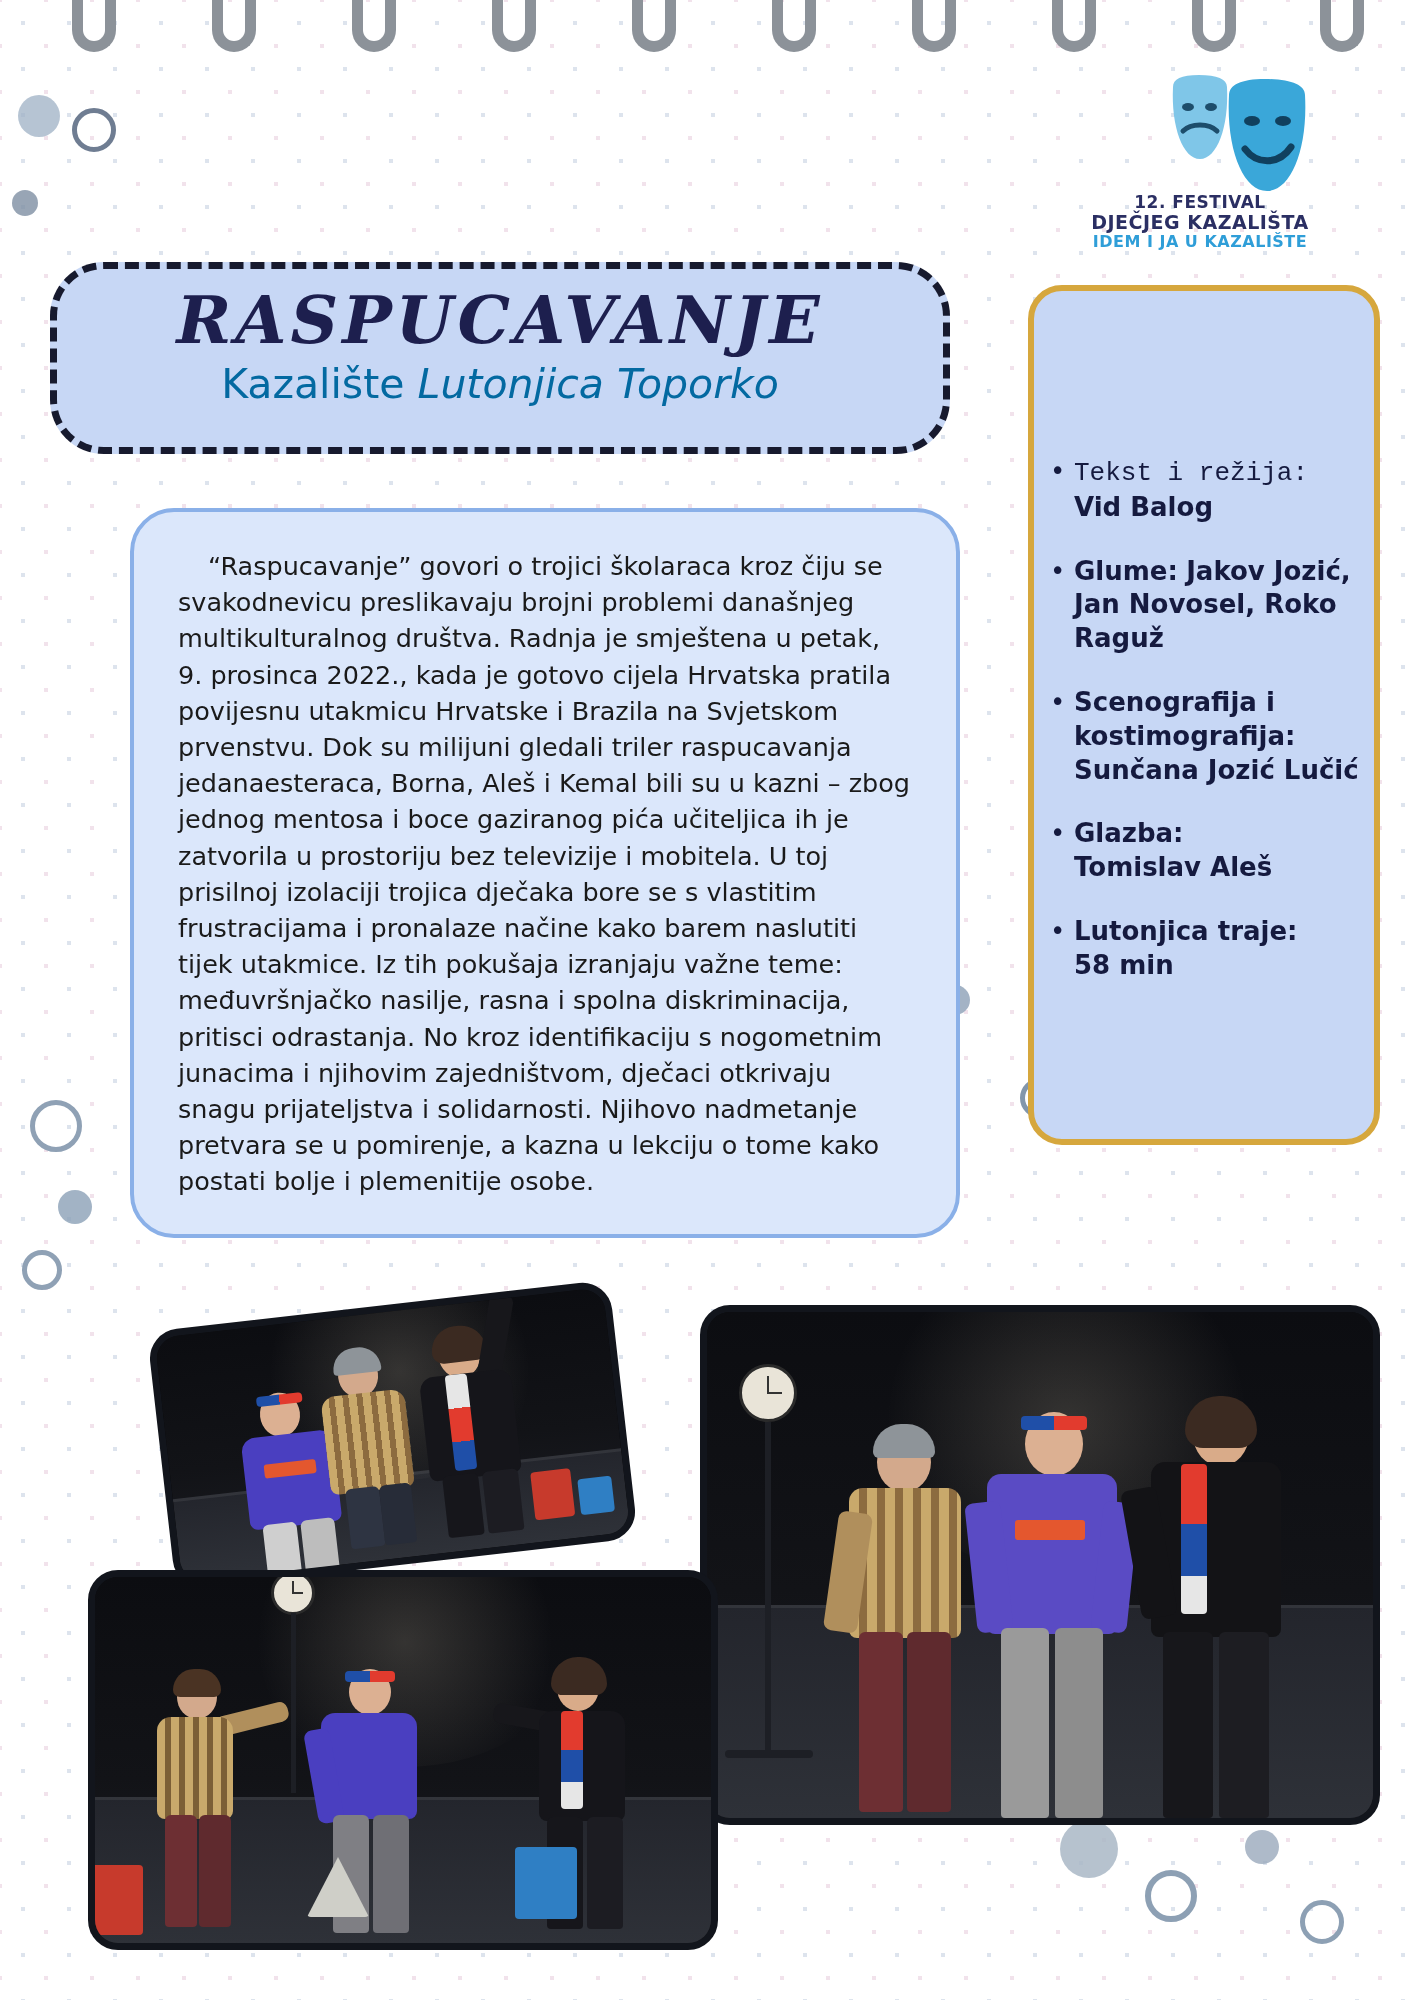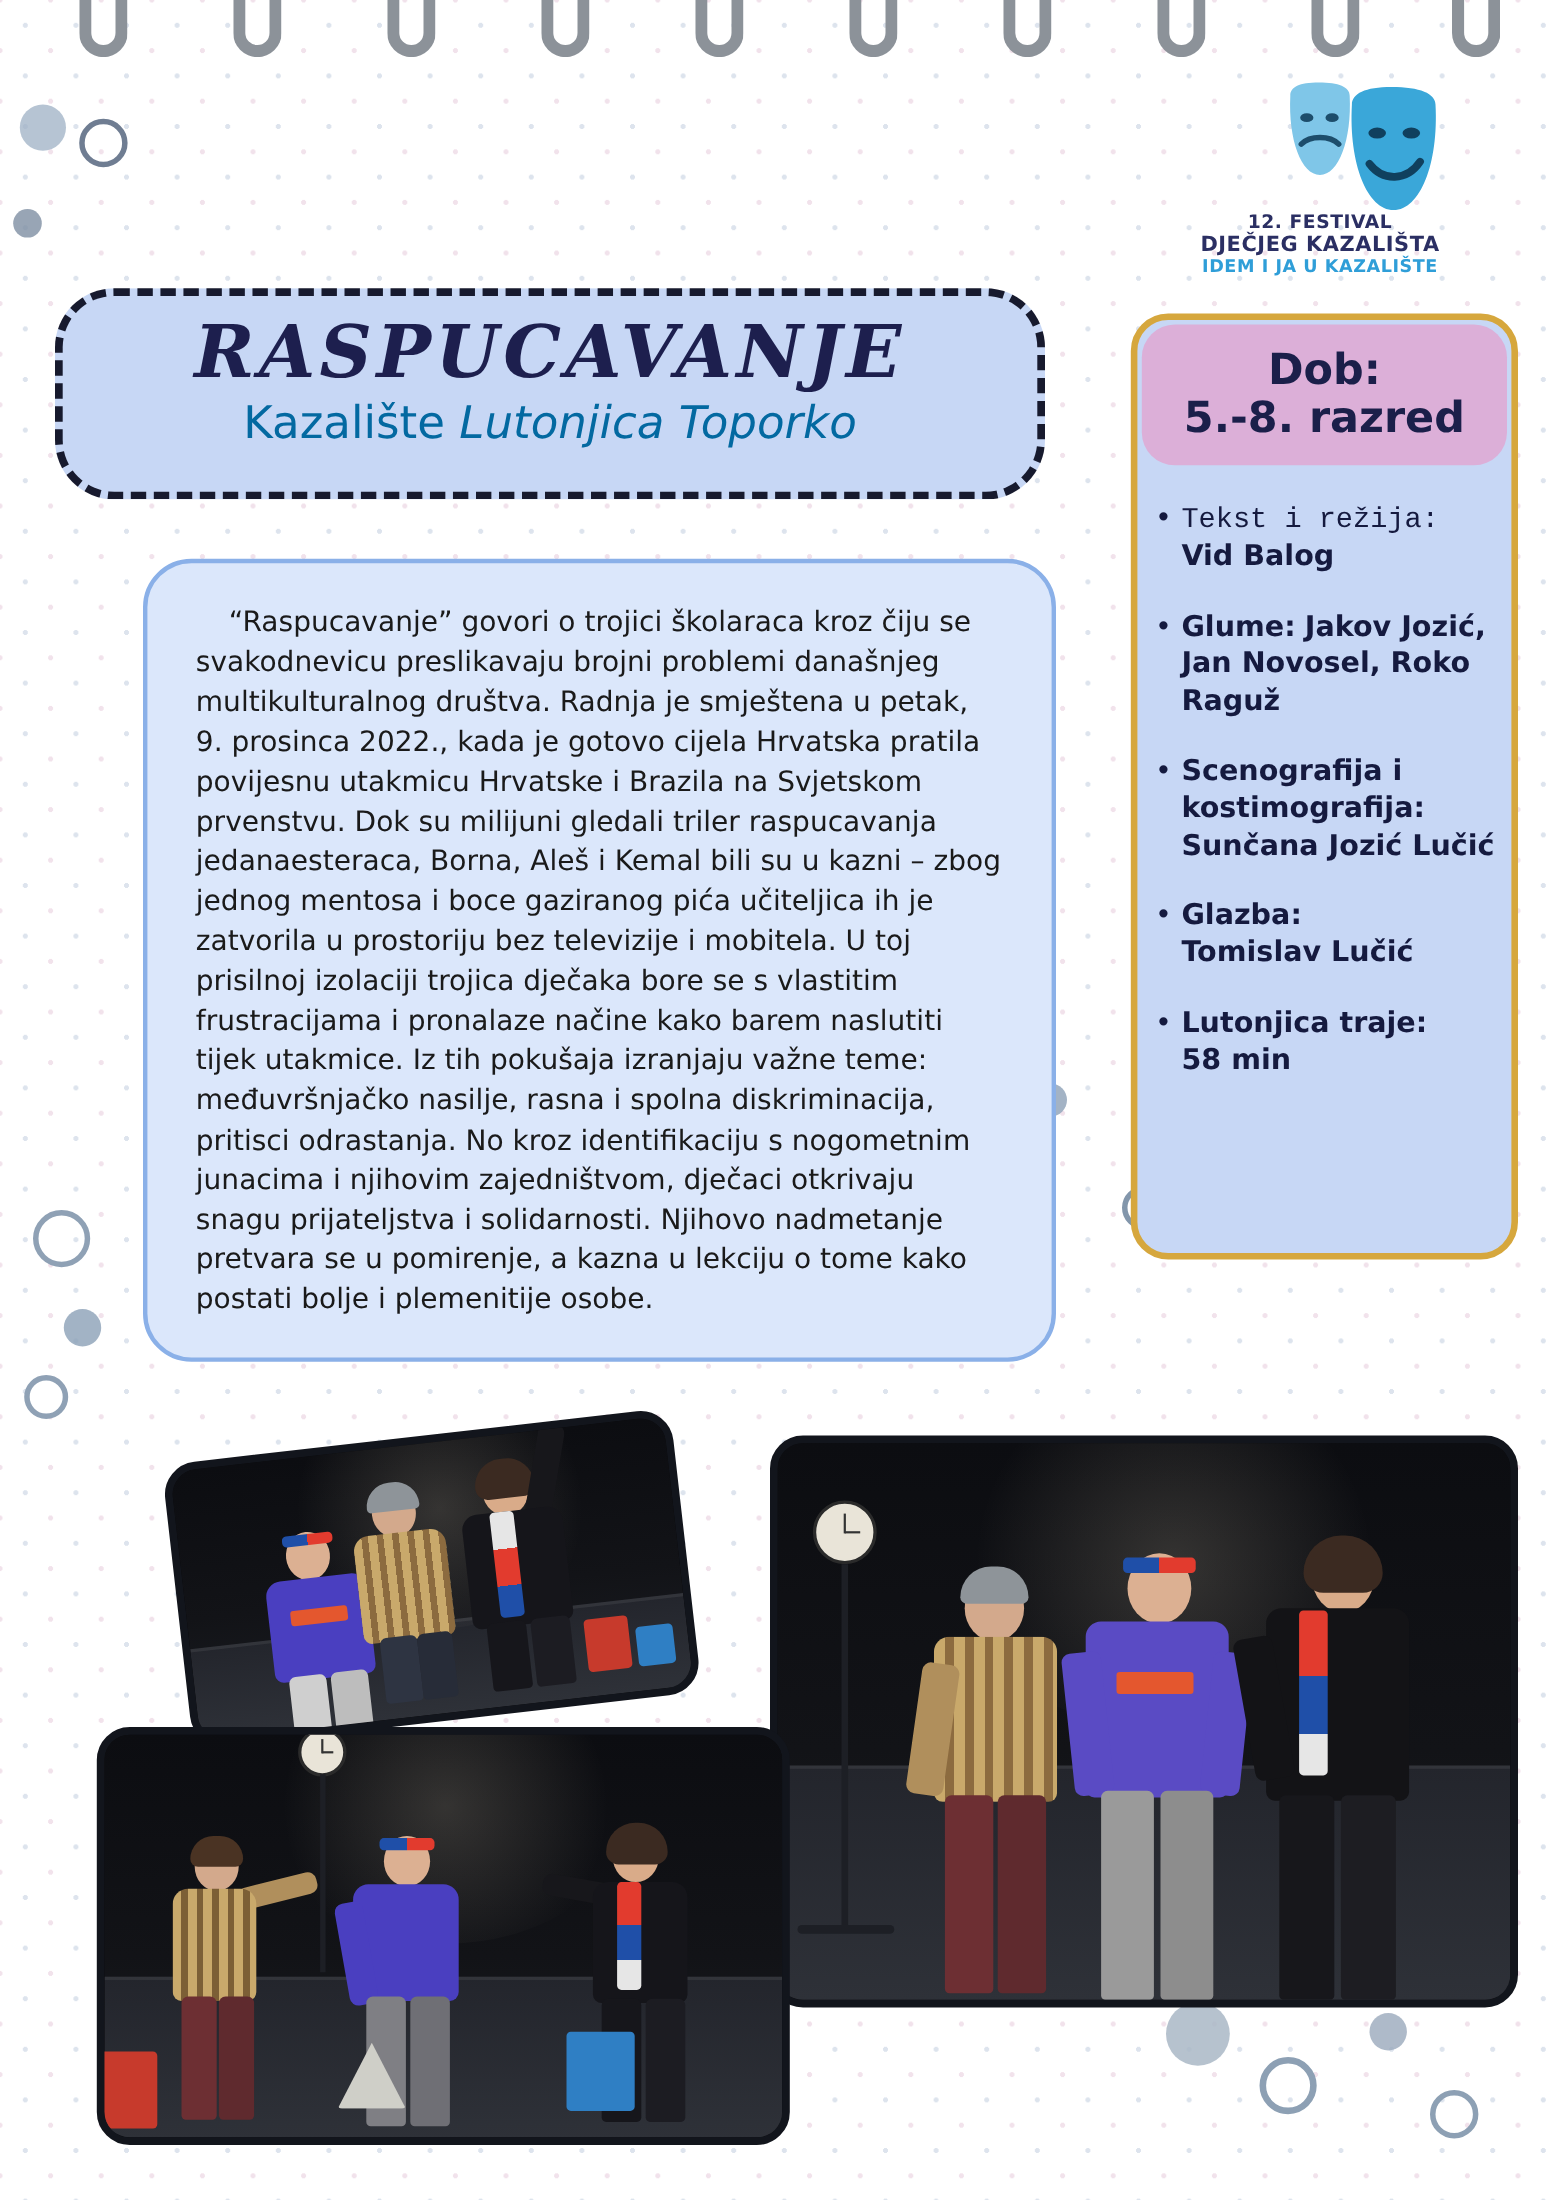--- a/index.html
+++ b/index.html
@@ -295,24 +295,20 @@
     </svg>
     <div class="logo-text">
       <div class="logo-l1">12. FESTIVAL</div>
       <div class="logo-l2">DJEČJEG KAZALIŠTA</div>
       <div class="logo-l3">IDEM I JA U KAZALIŠTE</div>
     </div>
     <div class="logo-year">2025.</div>
   </div>
 
   <div class="info-card"></div>
-  <div class="dob-pill">
-    <div>Dob:</div>
-    <div>5.-8. razred</div>
-  </div>
 
   <div class="info-list">
     <div class="info-item">
       <span class="bullet">•</span>
       <span>
         <span class="label">Tekst i režija:</span><br>
         <b>Vid Balog</b>
       </span>
     </div>
     <div class="info-item">
@@ -326,21 +322,21 @@
       <span class="bullet">•</span>
       <span>
         <b>Scenografija i kostimografija:</b><br>
         <b>Sunčana Jozić Lučić</b>
       </span>
     </div>
     <div class="info-item">
       <span class="bullet">•</span>
       <span>
         <b>Glazba:</b><br>
-        <b>Tomislav Lučić</b>
+        <b>Tomislav Aleš</b>
       </span>
     </div>
     <div class="info-item" style="margin-top:14px;">
       <span class="bullet">•</span>
       <span>
         <b>Lutonjica traje:</b><br>
         <b>58 min</b>
       </span>
     </div>
   </div>

